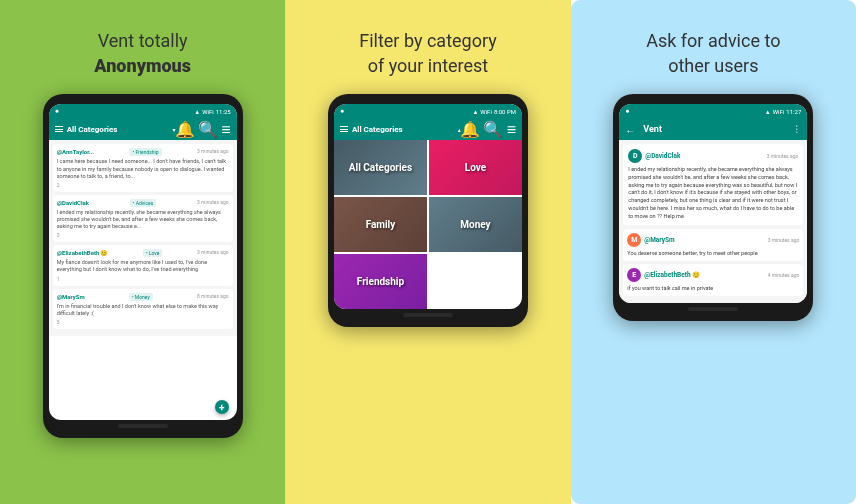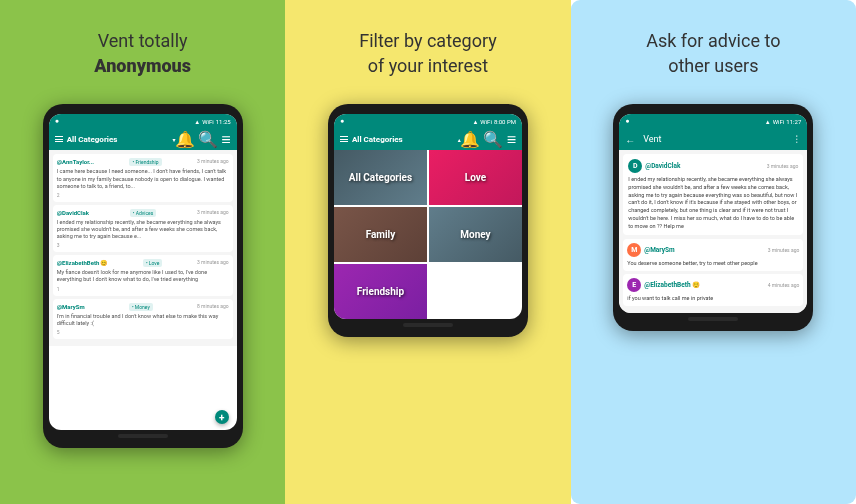--- a/index.html
+++ b/index.html
@@ -23,21 +23,21 @@
     }
 
     .panel-green { background-color: #8BC34A; }
     .panel-yellow { background-color: #F5E76E; }
     .panel-blue { background-color: #B3E5FC; border-radius: 9px; }
 
     .panel-title {
       font-size: 18px;
       color: #333;
       text-align: center;
-      margin-bottom: 26px;
+      margin-bottom: 16px;
       line-height: 1.4;
     }
     .panel-title strong {
       font-weight: 900;
       display: block;
     }
     .panel-title .inline-bold {
       font-weight: 400;
       display: inline;
     }
@@ -207,21 +207,21 @@
       display: flex;
       align-items: center;
       padding: 4px 6px;
       color: white;
       height: 22px;
       font-size: 9px;
     }
 
     .vent-header-title {
       flex: 1;
-      font-weight: normal;
+      font-weight: bold;
       margin: 4px 4px;
     }
 
     .vent-body {
       background: #f5f5f5;
       padding: 4px;
     }
 
     .vent-main-post {
       background: white;

